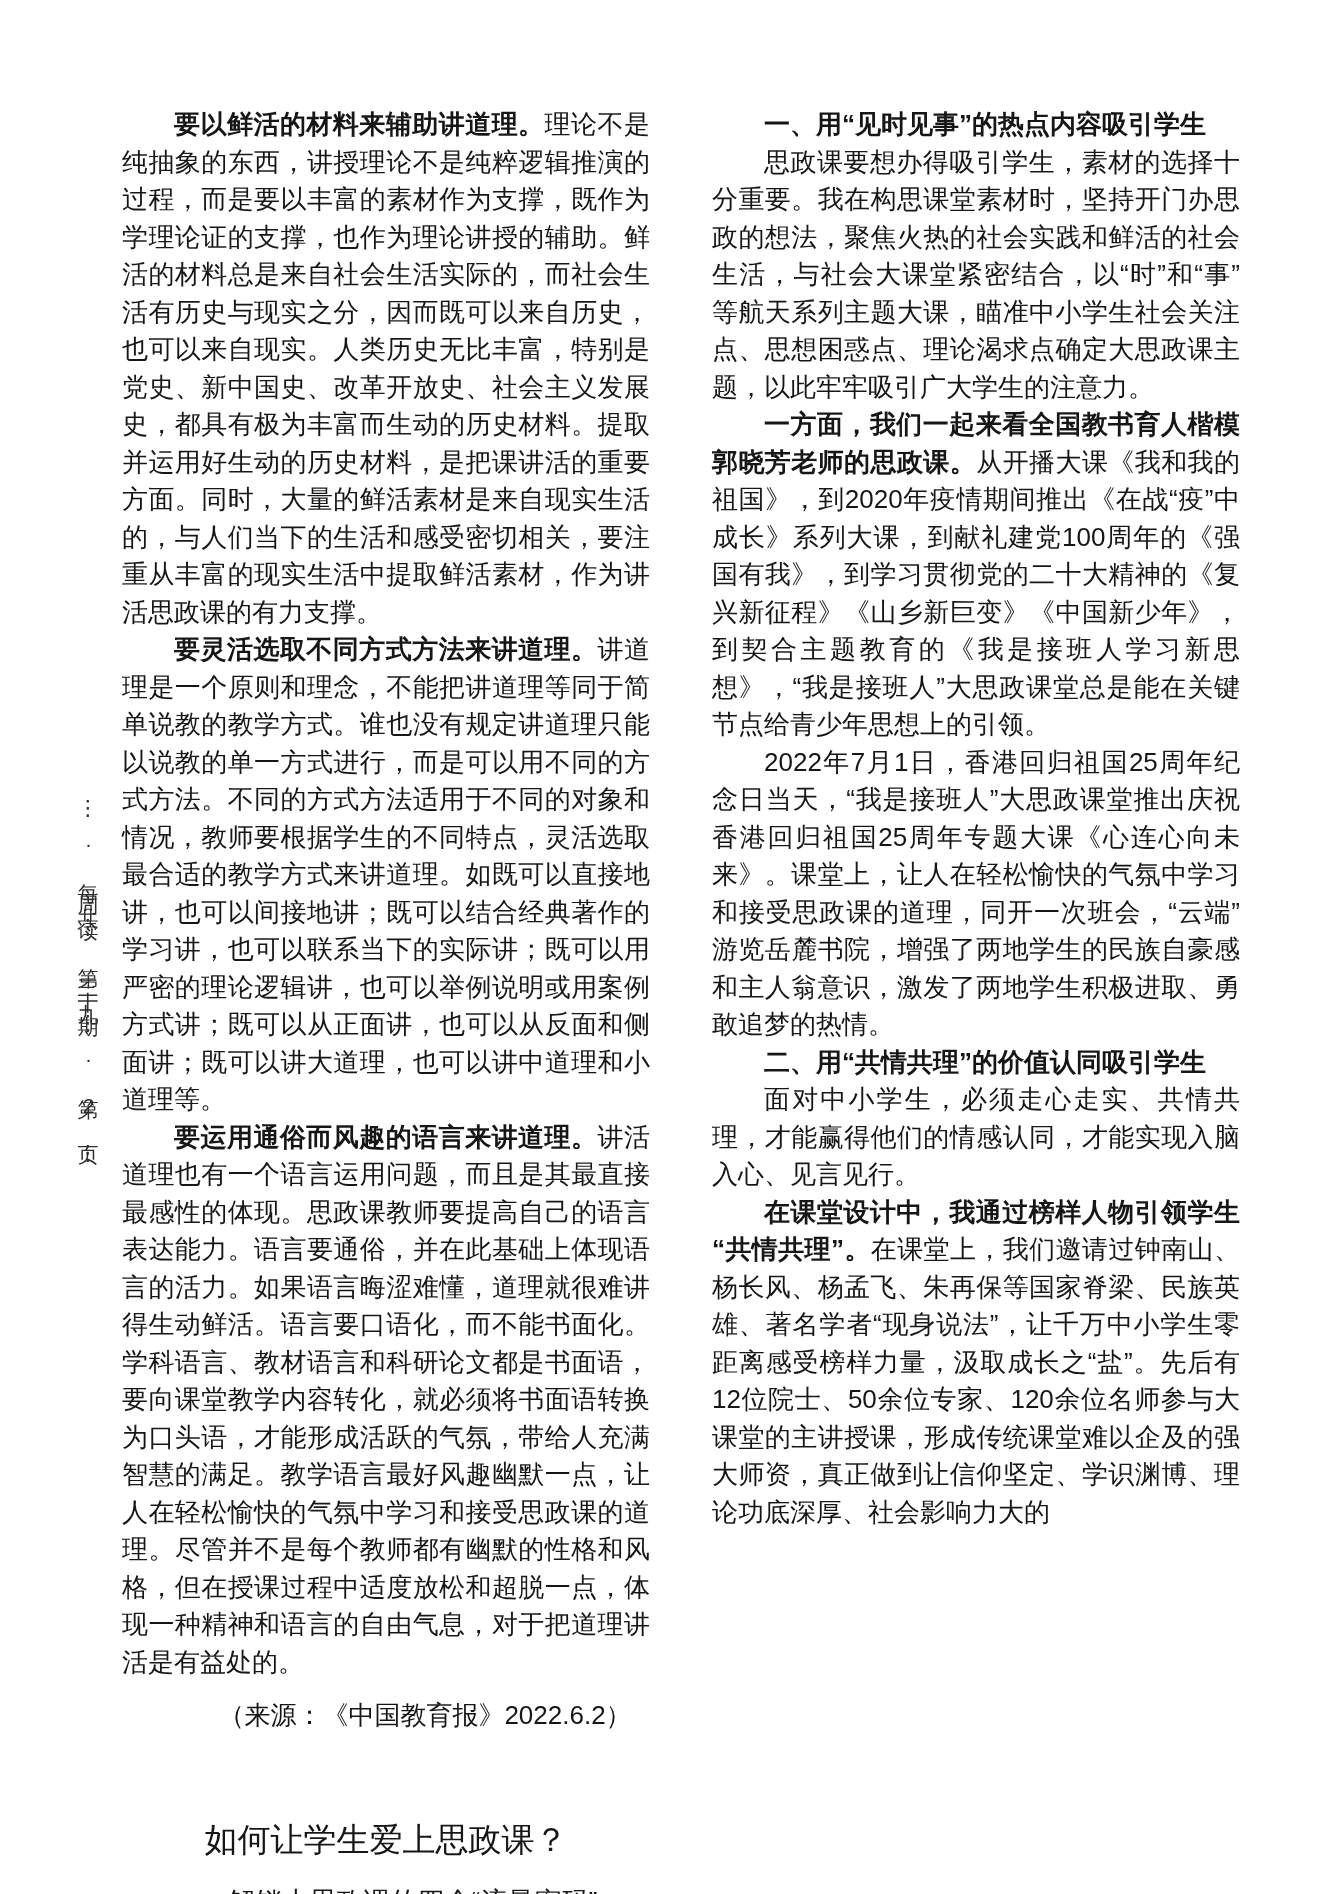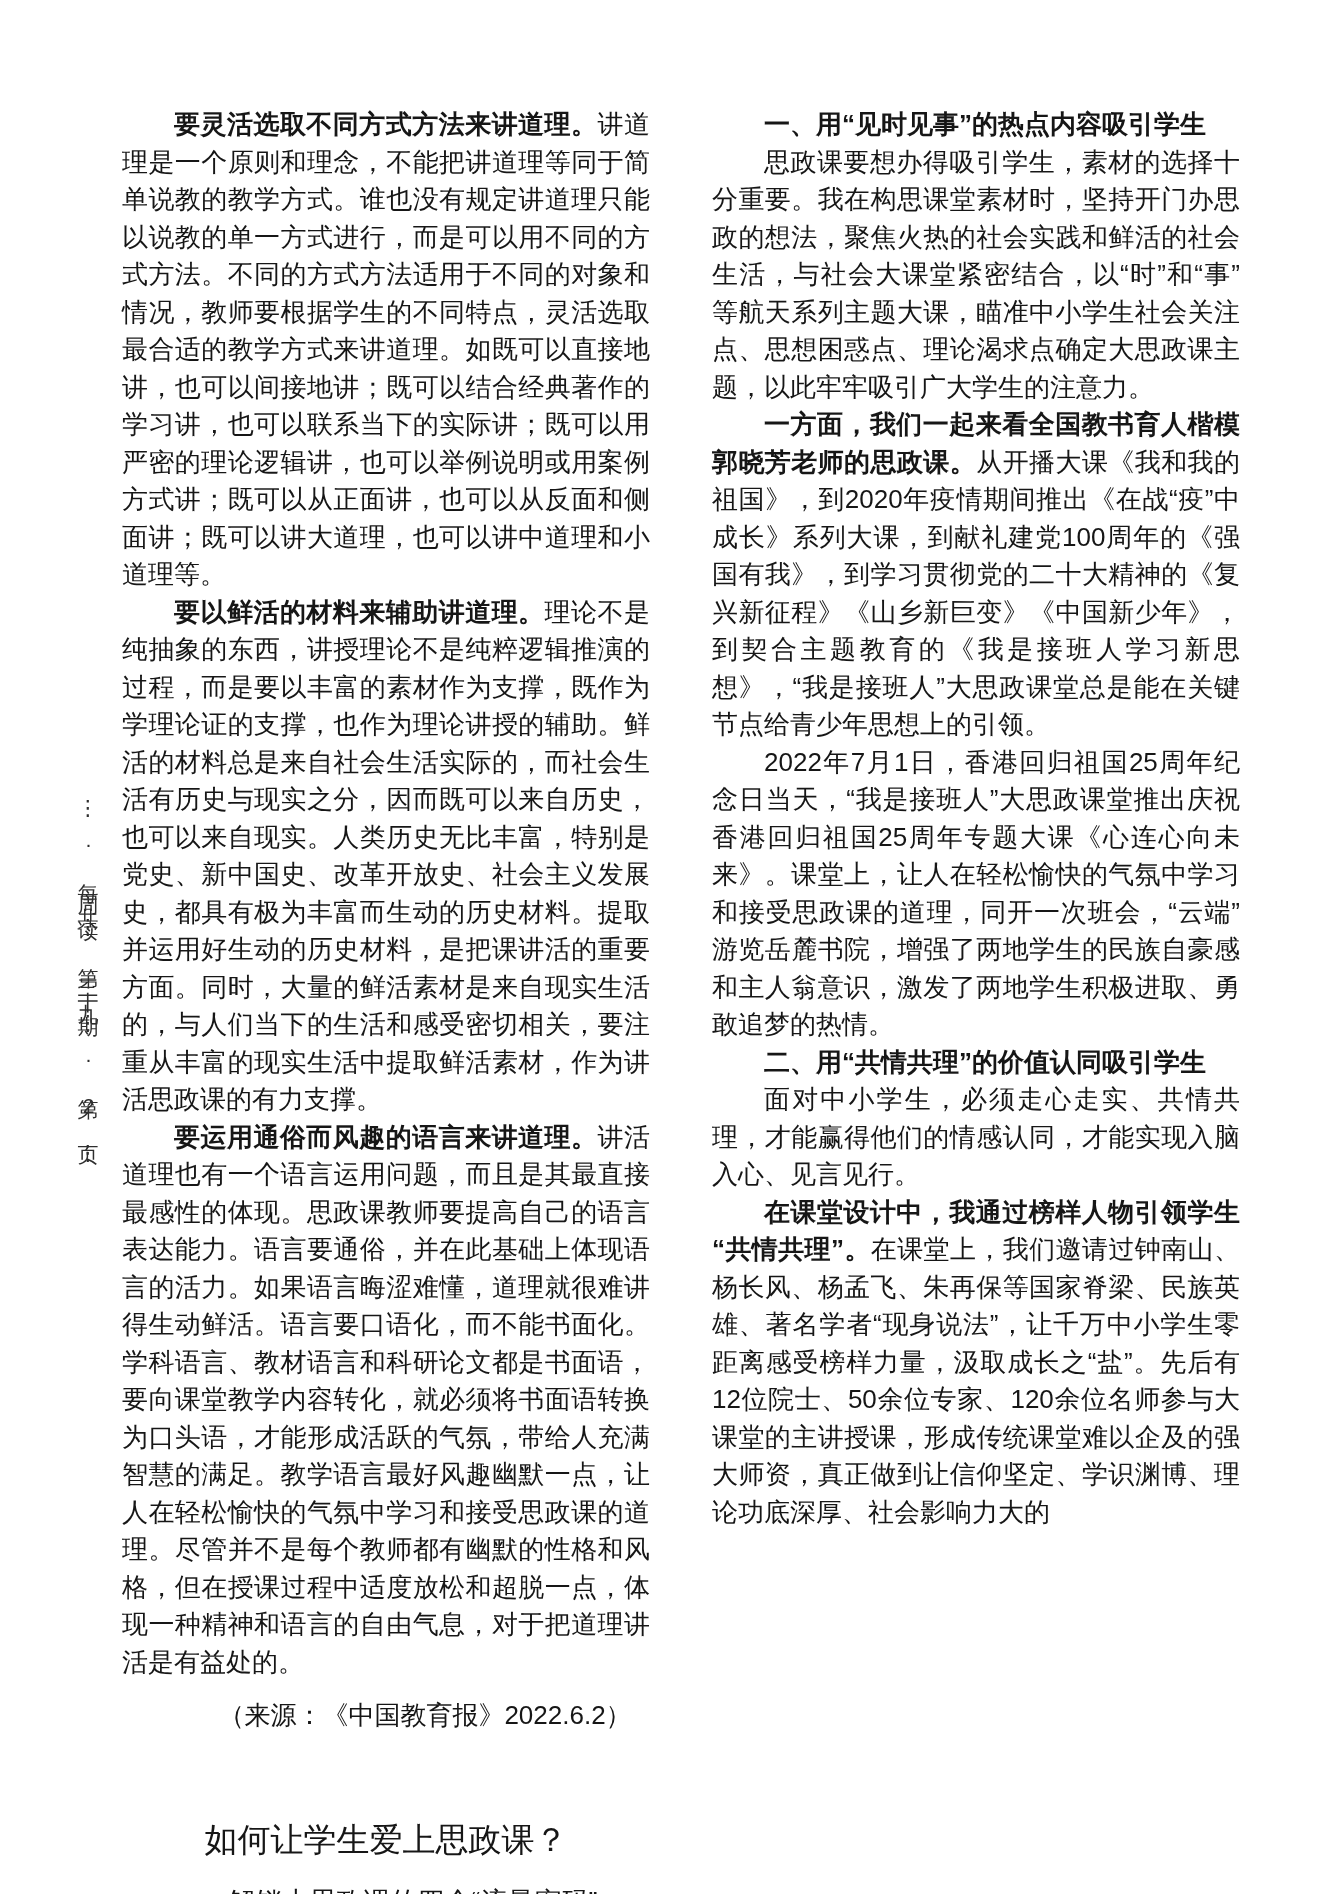--- a/index.html
+++ b/index.html
@@ -65,23 +65,23 @@
 </head>
 <body>
 
 <div class="page">
 
   <div class="margin-note">⋮·每周共读⋮第三十九期⋮·第2页⋮</div>
 
   <div class="columns">
 
     <div class="col">
+      <p class="para"><b class="lead">要以鲜活的材料来辅助讲道理。</b><span>理论不是纯抽象的东西，讲授理论不是纯粹逻辑推演的过程，而是要以丰富的素材作为支撑，既作为学理论证的支撑，也作为理论讲授的辅助。鲜活的材料总是来自社会生活实际的，而社会生活有历史与现实之分，因而既可以来自历史，也可以来自现实。人类历史无比丰富，特别是党史、新中国史、改革开放史、社会主义发展史，都具有极为丰富而生动的历史材料。提取并运用好生动的历史材料，是把课讲活的重要方面。同时，大量的鲜活素材是来自现实生活的，与人们当下的生活和感受密切相关，要注重从丰富的现实生活中提取鲜活素材，作为讲活思政课的有力支撑。</span></p>
+
       <p class="para"><b class="lead">要灵活选取不同方式方法来讲道理。</b><span>讲道理是一个原则和理念，不能把讲道理等同于简单说教的教学方式。谁也没有规定讲道理只能以说教的单一方式进行，而是可以用不同的方式方法。不同的方式方法适用于不同的对象和情况，教师要根据学生的不同特点，灵活选取最合适的教学方式来讲道理。如既可以直接地讲，也可以间接地讲；既可以结合经典著作的学习讲，也可以联系当下的实际讲；既可以用严密的理论逻辑讲，也可以举例说明或用案例方式讲；既可以从正面讲，也可以从反面和侧面讲；既可以讲大道理，也可以讲中道理和小道理等。</span></p>
-
-      <p class="para"><b class="lead">要以鲜活的材料来辅助讲道理。</b><span>理论不是纯抽象的东西，讲授理论不是纯粹逻辑推演的过程，而是要以丰富的素材作为支撑，既作为学理论证的支撑，也作为理论讲授的辅助。鲜活的材料总是来自社会生活实际的，而社会生活有历史与现实之分，因而既可以来自历史，也可以来自现实。人类历史无比丰富，特别是党史、新中国史、改革开放史、社会主义发展史，都具有极为丰富而生动的历史材料。提取并运用好生动的历史材料，是把课讲活的重要方面。同时，大量的鲜活素材是来自现实生活的，与人们当下的生活和感受密切相关，要注重从丰富的现实生活中提取鲜活素材，作为讲活思政课的有力支撑。</span></p>
 
       <p class="para"><b class="lead">要运用通俗而风趣的语言来讲道理。</b><span>讲活道理也有一个语言运用问题，而且是其最直接最感性的体现。思政课教师要提高自己的语言表达能力。语言要通俗，并在此基础上体现语言的活力。如果语言晦涩难懂，道理就很难讲得生动鲜活。语言要口语化，而不能书面化。学科语言、教材语言和科研论文都是书面语，要向课堂教学内容转化，就必须将书面语转换为口头语，才能形成活跃的气氛，带给人充满智慧的满足。教学语言最好风趣幽默一点，让人在轻松愉快的气氛中学习和接受思政课的道理。尽管并不是每个教师都有幽默的性格和风格，但在授课过程中适度放松和超脱一点，体现一种精神和语言的自由气息，对于把道理讲活是有益处的。</span></p>
 
       <p class="source">（来源：《中国教育报》2022.6.2）</p>
 
       <h1 class="title">如何让学生爱上思政课？</h1>
 
       <p class="subtitle">——解锁大思政课的四个“流量密码”</p>
 
     </div>

